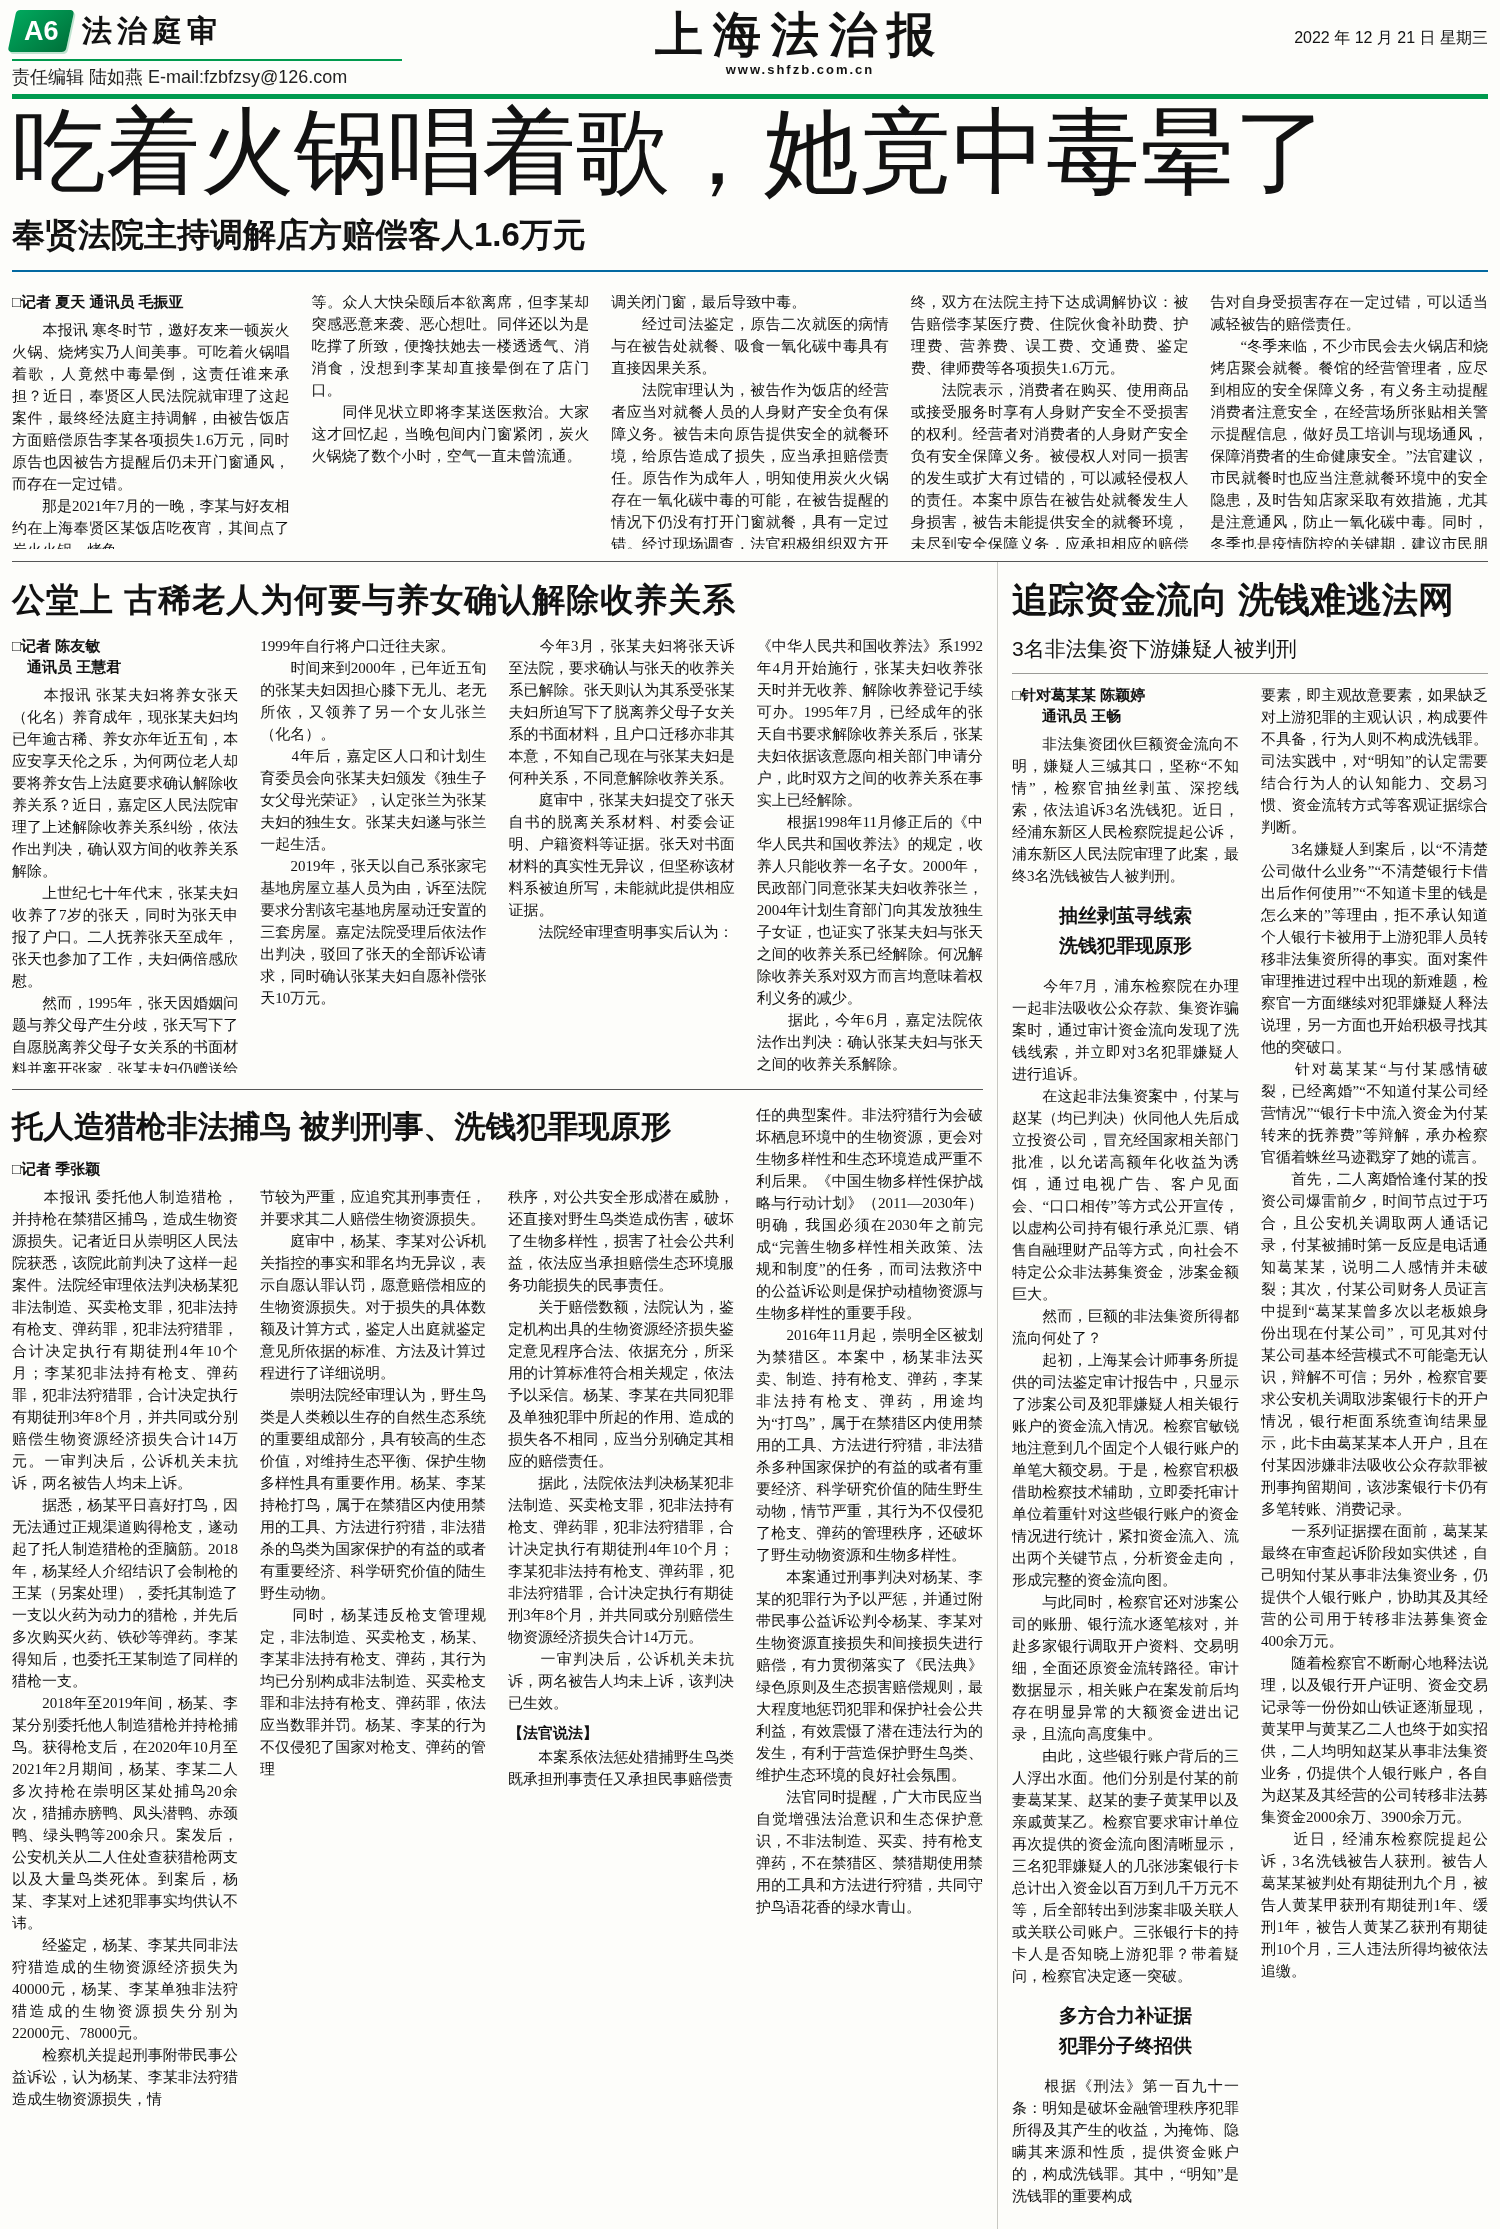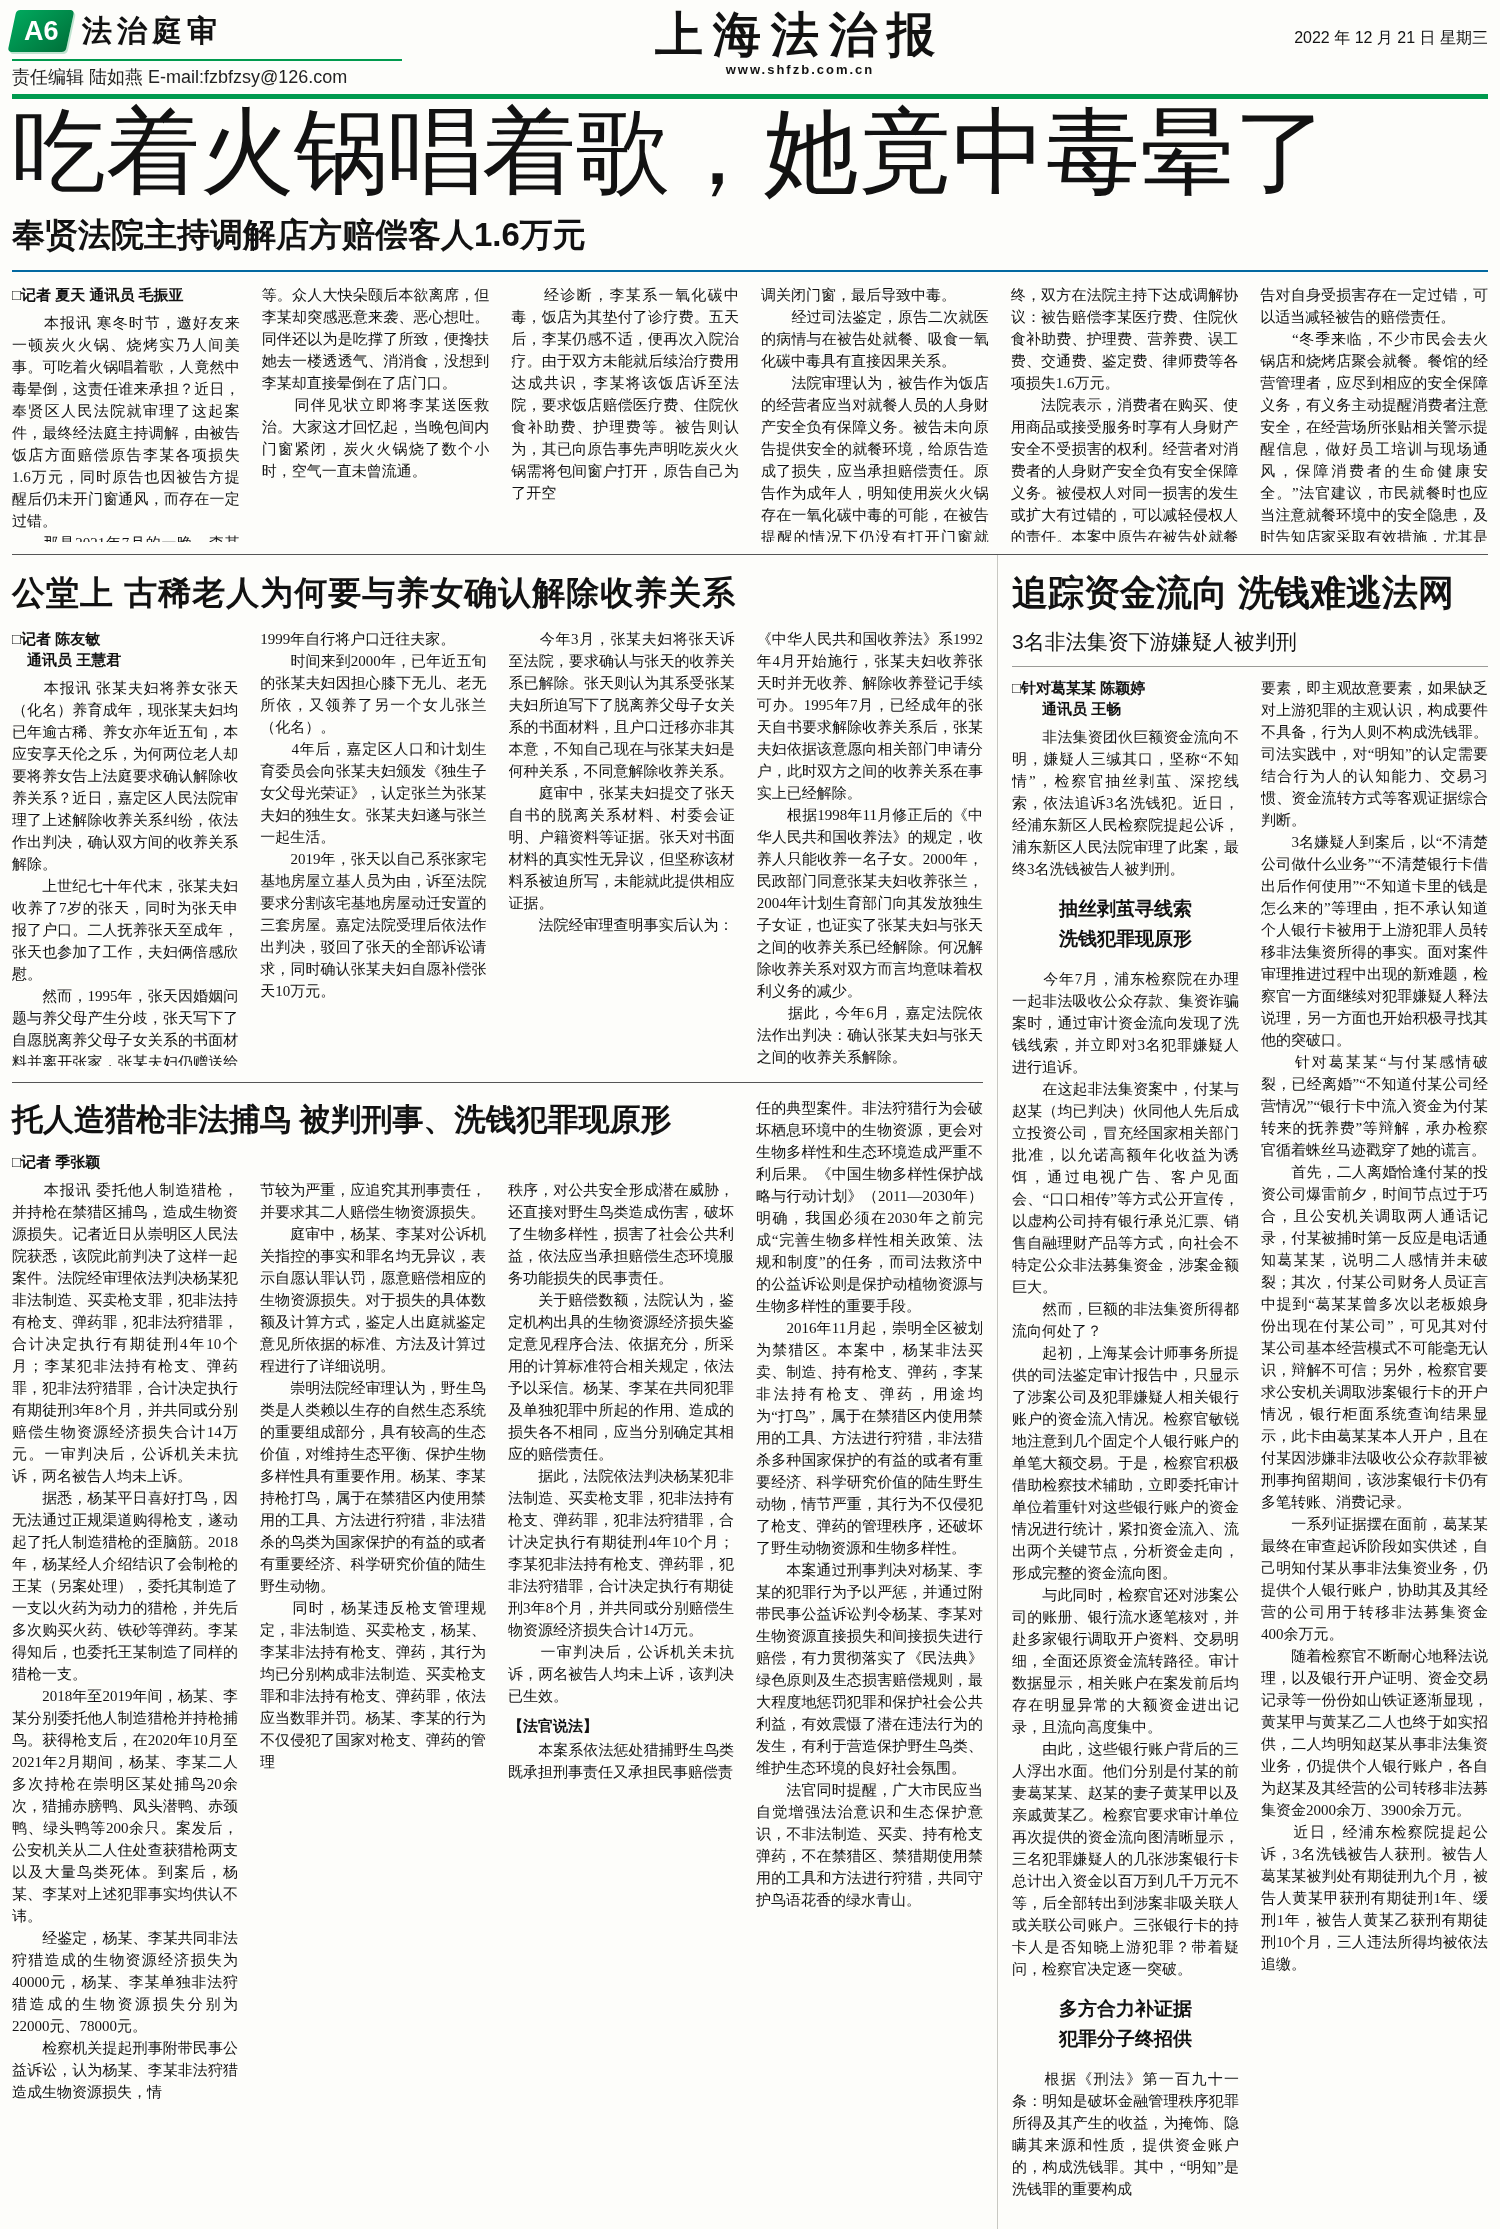--- a/index.html
+++ b/index.html
@@ -20,21 +20,21 @@
   .website{font-size:13px;font-weight:700;letter-spacing:2px;margin-top:2px;}
   .header-right{width:330px;text-align:right;padding-top:18px;font-size:16px;}
   .green-bar{height:5px;background:#009a4e;margin-top:5px;}
 
   
   .main-headline{font-size:94px;font-weight:400;line-height:1.04;margin-top:4px;white-space:nowrap;overflow:hidden;}
   .main-subhead{font-size:33px;font-weight:700;margin-top:12px;padding-bottom:12px;border-bottom:2px solid #0369a1;}
 
   .cols{display:flex;gap:22px;}
   .col{flex:1;overflow:hidden;}
-  .top-cols{height:258px;margin-top:12px;}
+  .top-cols{height:258px;margin-top:19px;}
   .byline{font-weight:700;font-size:15px;line-height:21px;margin-bottom:7px;white-space:pre-line;}
   .body-text{font-size:15px;line-height:22px;text-align:justify;white-space:pre-line;font-family:"Liberation Serif",serif;}
   .top-rule{border:none;border-top:1px solid #555;margin-top:12px;}
 
   
   .main-row{display:flex;}
   .left-stack{width:985px;padding-right:14px;}
   .right-article{flex:1;border-left:1px solid #c8c8c2;padding-left:14px;}
 
   .article-h2{font-size:33px;font-weight:900;margin:16px 0 12px;letter-spacing:1px;}
@@ -84,23 +84,20 @@
 
   <div class="cols top-cols">
     <div class="col">
       <div class="byline">□记者 夏天 通讯员 毛振亚</div>
       <div class="body-text">　　本报讯 寒冬时节，邀好友来一顿炭火火锅、烧烤实乃人间美事。可吃着火锅唱着歌，人竟然中毒晕倒，这责任谁来承担？近日，奉贤区人民法院就审理了这起案件，最终经法庭主持调解，由被告饭店方面赔偿原告李某各项损失1.6万元，同时原告也因被告方提醒后仍未开门窗通风，而存在一定过错。
 　　那是2021年7月的一晚，李某与好友相约在上海奉贤区某饭店吃夜宵，其间点了炭火火锅、烤鱼</div>
     </div>
     <div class="col">
         <div class="body-text">等。众人大快朵颐后本欲离席，但李某却突感恶意来袭、恶心想吐。同伴还以为是吃撑了所致，便搀扶她去一楼透透气、消消食，没想到李某却直接晕倒在了店门口。
 　　同伴见状立即将李某送医救治。大家这才回忆起，当晚包间内门窗紧闭，炭火火锅烧了数个小时，空气一直未曾流通。</div>
-      </div>
-    <div class="col">
-        <div class="body-text">　　经诊断，李某系一氧化碳中毒，饭店为其垫付了诊疗费。五天后，李某仍感不适，便再次入院治疗。由于双方未能就后续治疗费用达成共识，李某将该饭店诉至法院，要求饭店赔偿医疗费、住院伙食补助费、护理费等。被告则认为，其已向原告事先声明吃炭火火锅需将包间窗户打开，原告自己为了开空</div>
       </div>
     <div class="col">
         <div class="body-text">调关闭门窗，最后导致中毒。
 　　经过司法鉴定，原告二次就医的病情与在被告处就餐、吸食一氧化碳中毒具有直接因果关系。
 　　法院审理认为，被告作为饭店的经营者应当对就餐人员的人身财产安全负有保障义务。被告未向原告提供安全的就餐环境，给原告造成了损失，应当承担赔偿责任。原告作为成年人，明知使用炭火火锅存在一氧化碳中毒的可能，在被告提醒的情况下仍没有打开门窗就餐，具有一定过错。经过现场调查，法官积极组织双方开展调解。最</div>
       </div>
     <div class="col">
         <div class="body-text">终，双方在法院主持下达成调解协议：被告赔偿李某医疗费、住院伙食补助费、护理费、营养费、误工费、交通费、鉴定费、律师费等各项损失1.6万元。
 　　法院表示，消费者在购买、使用商品或接受服务时享有人身财产安全不受损害的权利。经营者对消费者的人身财产安全负有安全保障义务。被侵权人对同一损害的发生或扩大有过错的，可以减轻侵权人的责任。本案中原告在被告处就餐发生人身损害，被告未能提供安全的就餐环境，未尽到安全保障义务，应承担相应的赔偿责任。原</div>
       </div>

